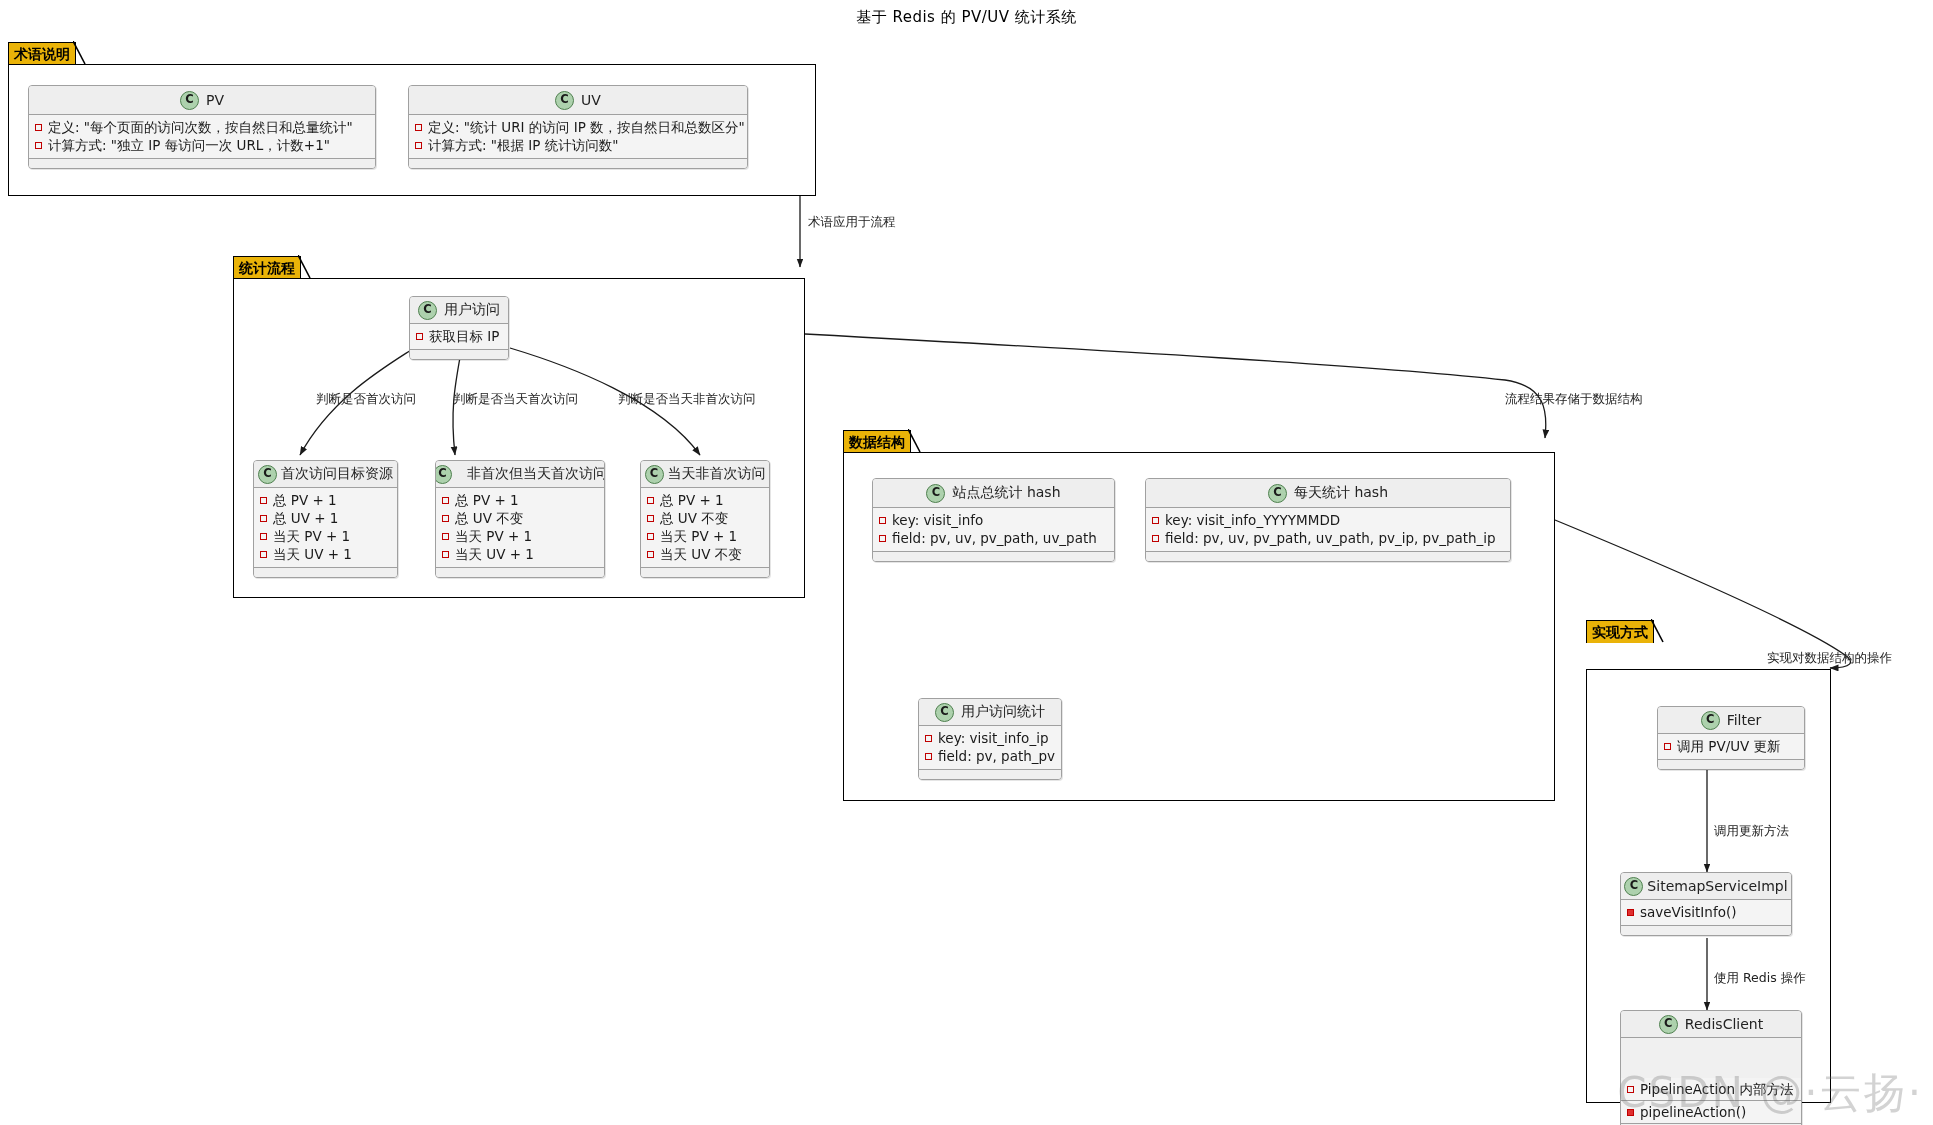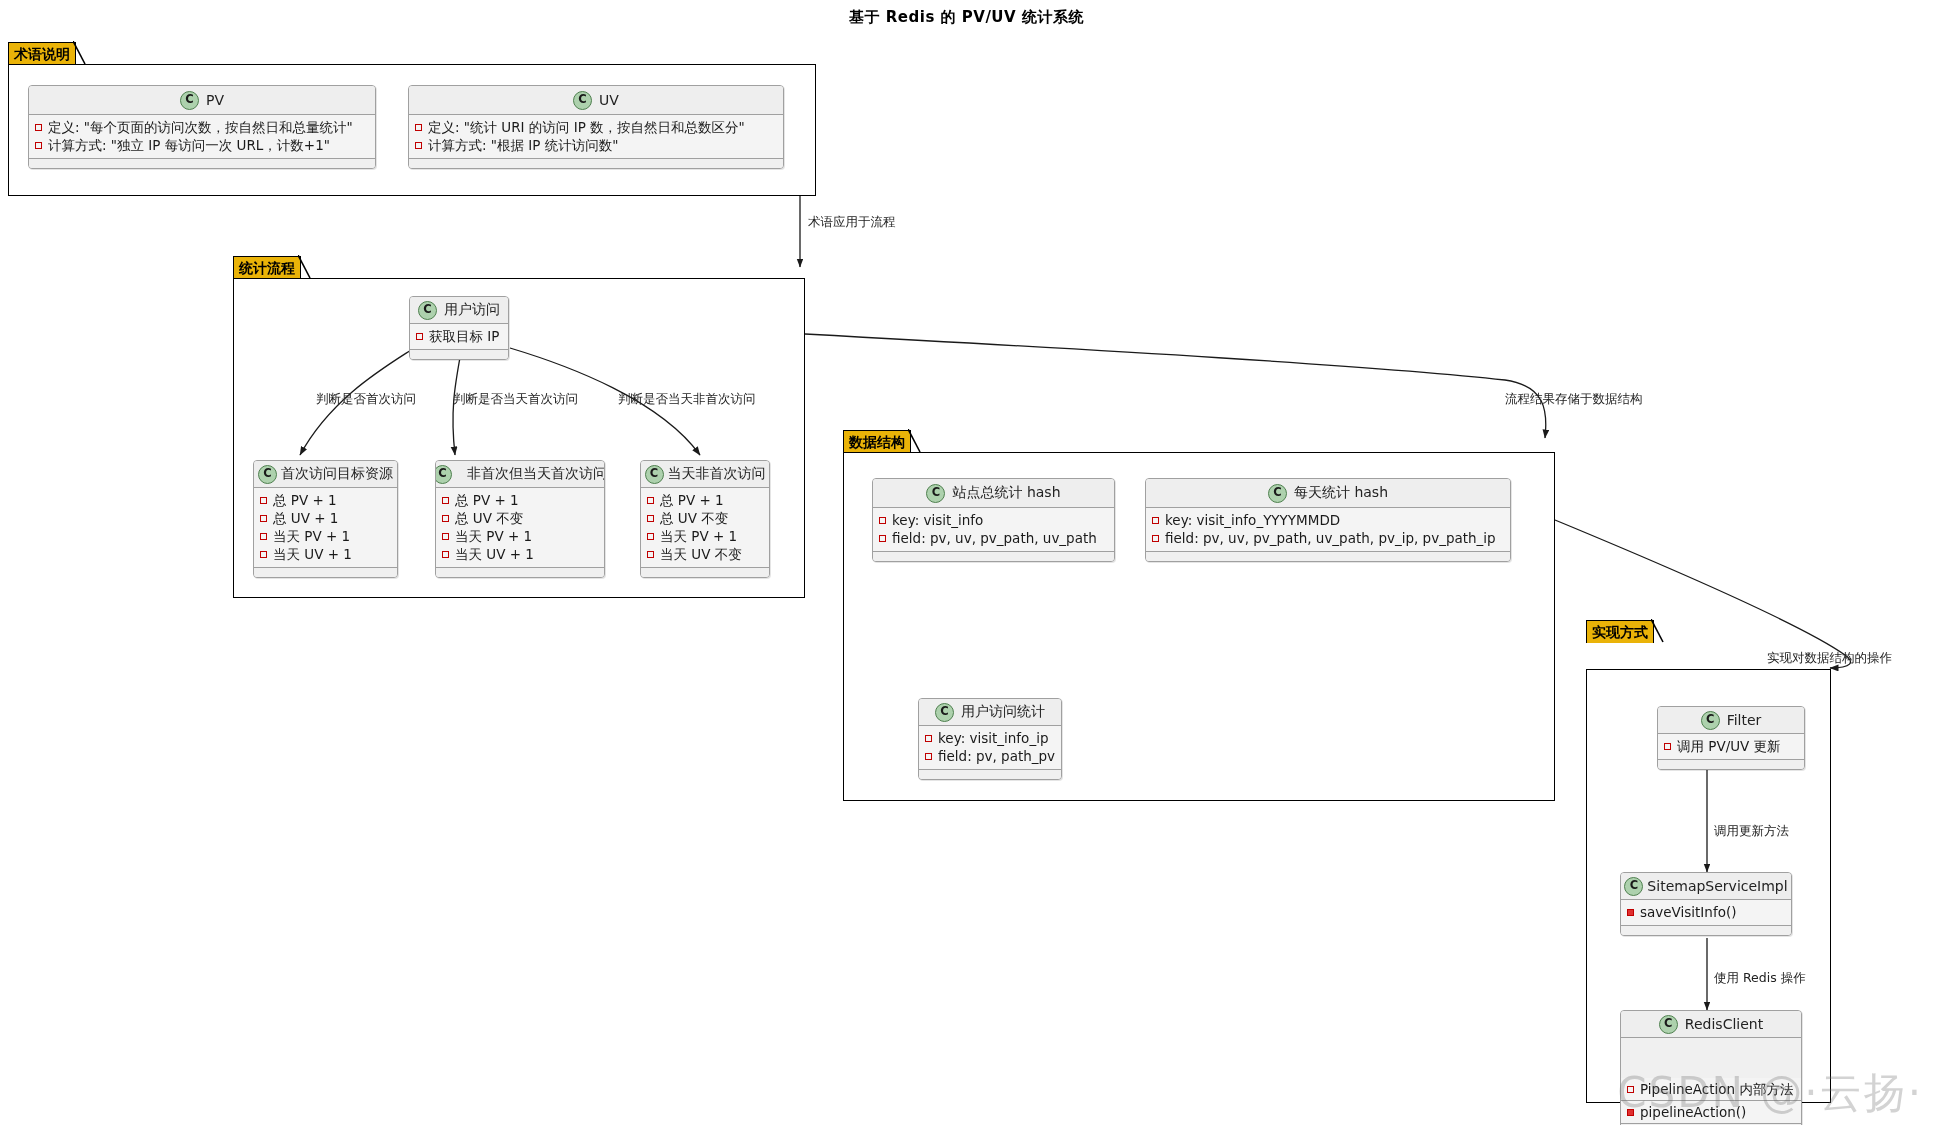--- a/index.html
+++ b/index.html
@@ -23,21 +23,21 @@
     pointer-events: none;
   }
   
   .diagram-title {
     position: absolute;
     top: 8px;
     left: 0;
     width: 1933px;
     text-align: center;
     font-size: 15px;
-    font-weight: bold;
+    font-weight: normal;
     color: #000000;
     letter-spacing: 0.5px;
   }
   
   .pkg {
     position: absolute;
     box-sizing: border-box;
     border: 1.6px solid #000000;
     background: transparent;
   }
@@ -213,21 +213,21 @@
         <span>定义: "每个页面的访问次数，按自然日和总量统计"</span>
       </div>
       <div class="member">
         <span class="mk field"></span>
         <span>计算方式: "独立 IP 每访问一次 URL，计数+1"</span>
       </div>
     </div>
     <div class="cls-foot"></div>
   </div>
 
-  <div class="cls" style="left:408px; top:85px; width:376px;">
+  <div class="cls" style="left:408px; top:85px; width:340px;">
     <div class="cls-head">
       <span class="cicon"></span>
       <span>UV</span>
     </div>
     <div class="cls-body">
       <div class="member">
         <span class="mk field"></span>
         <span>定义: "统计 URI 的访问 IP 数，按自然日和总数区分"</span>
       </div>
       <div class="member">

